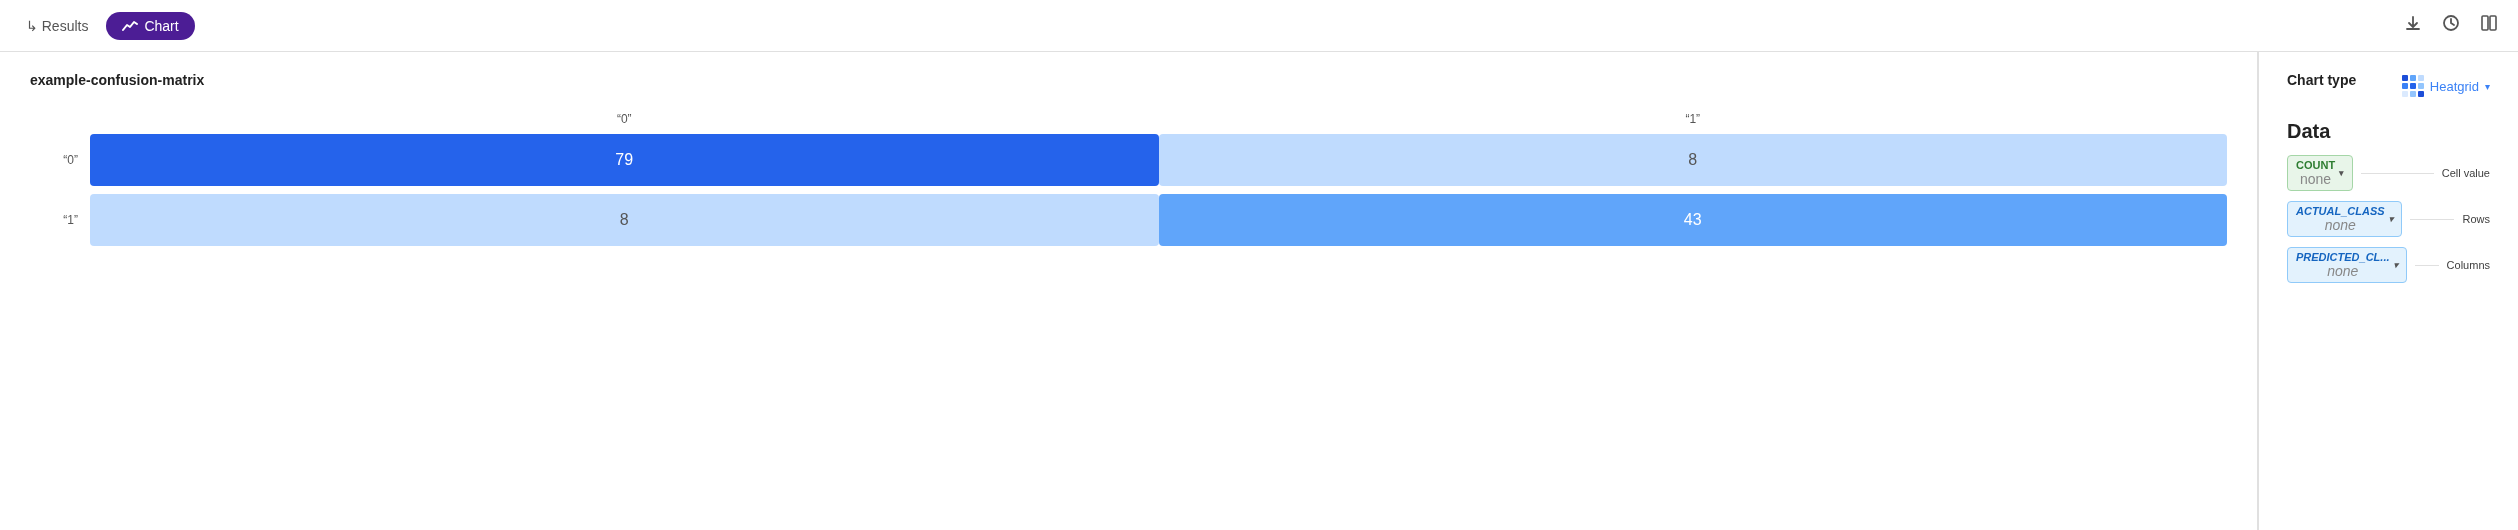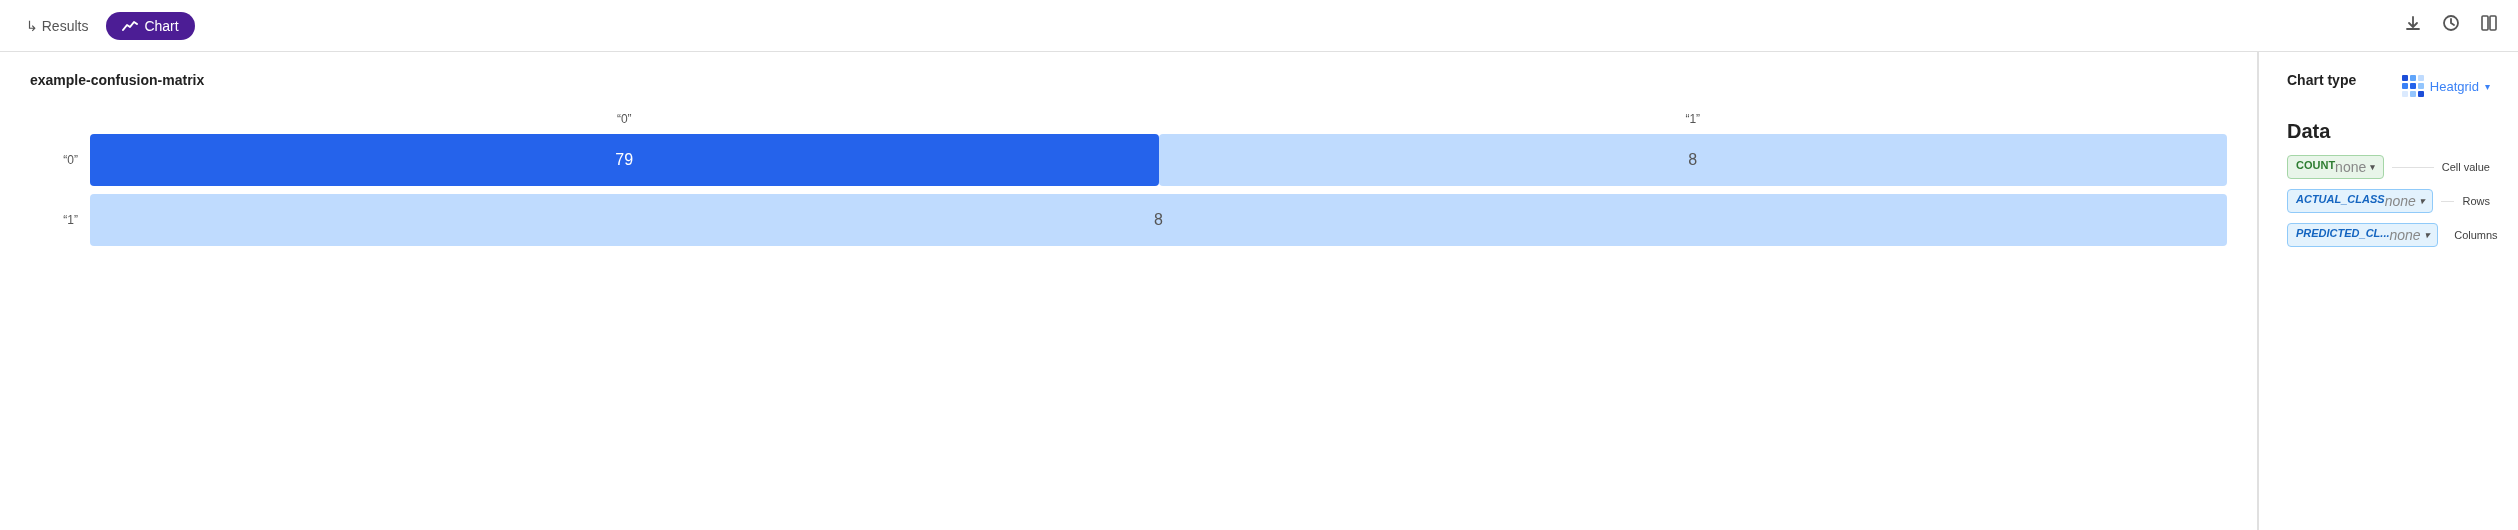--- a/index.html
+++ b/index.html
@@ -208,21 +208,22 @@
       background: #e0e0e0;
       margin: 0 8px;
     }
     .badge-sub {
       font-size: 14px;
       color: #888;
       font-weight: 400;
     }
     .badge-text-block {
       display: flex;
-      flex-direction: row;
+      flex-direction: column;
+      align-items: center;
     }
   </style>
 </head>
 <body>
 
 <div class="top-bar">
   <div class="top-bar-left">
     <button class="results-btn">
       <span>↳</span>
       <span>Results</span>
@@ -270,20 +271,21 @@
 
       <div class="grid-row">
         <div class="row-label">“0”</div>
         <div class="grid-cell cell-dark">79</div>
         <div class="grid-cell cell-light">8</div>
       </div>
 
       <div class="grid-row">
         <div class="row-label">“1”</div>
         <div class="grid-cell cell-light">8</div>
+        <div class="grid-cell cell-medium">43</div>
       </div>
     </div>
   </div>
 
   <div class="right-panel">
 
     <div class="chart-type-row">
       <span class="panel-section-title">Chart type</span>
       <div class="heatgrid-selector">
         <div class="heatgrid-icon">

